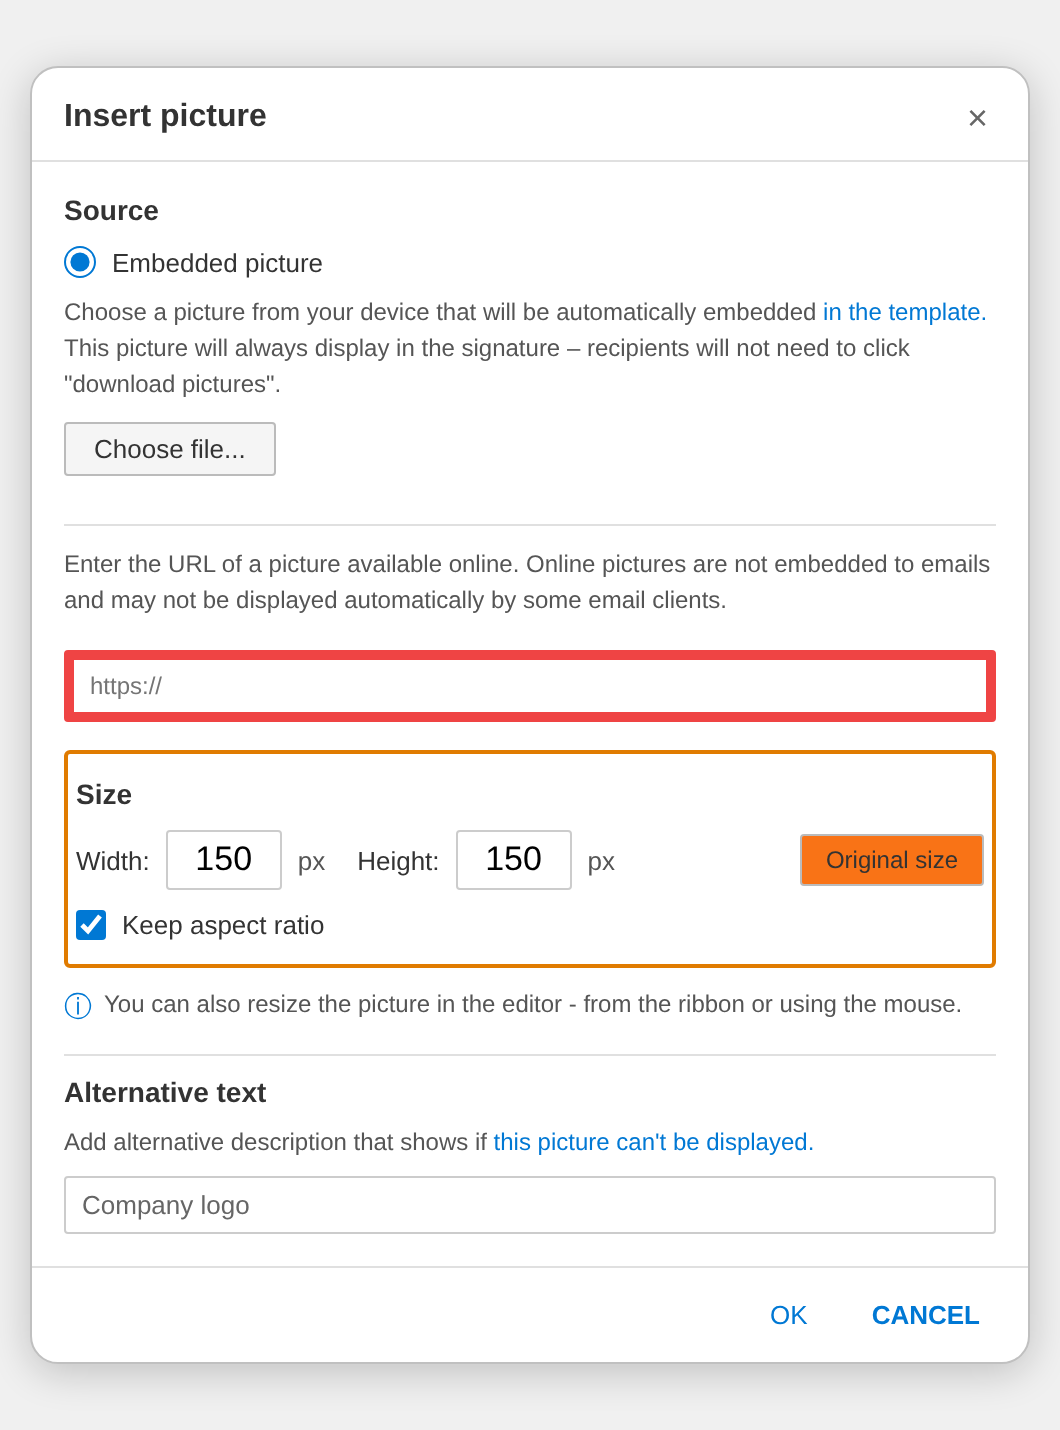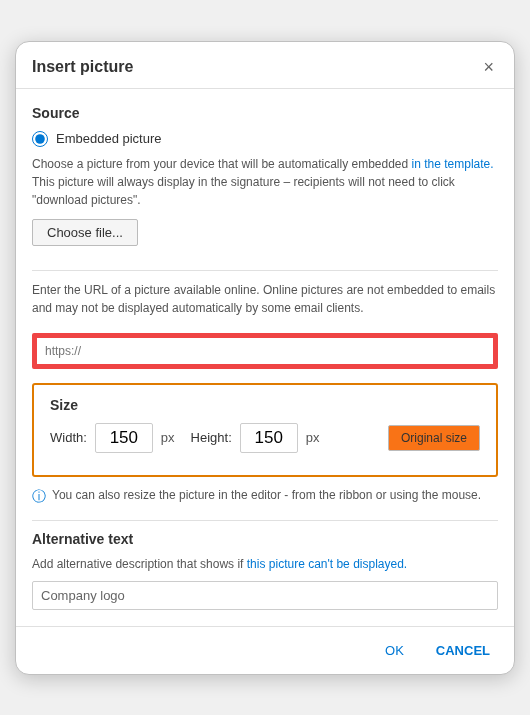--- a/index.html
+++ b/index.html
@@ -97,21 +97,21 @@
       padding: 6px 8px;
       font-size: 12px;
       color: #999;
       border-radius: 2px;
       margin-top: 6px;
       outline: none;
     }
     .size-section {
       border: 2px solid #e07b00;
       border-radius: 3px;
-      padding: 12px 16px;
+      padding: 12px 4px;
       margin-top: 14px;
       margin-bottom: 10px;
     }
     .size-row {
       display: flex;
       align-items: center;
       gap: 8px;
       margin-bottom: 10px;
     }
     .size-label {
@@ -269,20 +269,24 @@
       <div class="section-title">Size</div>
       <div class="size-row">
         <span class="size-label">Width:</span>
         <input type="text" class="size-input" value="150" style="">
         <span class="px-label">px</span>
         <span class="size-label" style="margin-left:8px;">Height:</span>
         <input type="text" class="size-input" value="150" style="">
         <span class="px-label">px</span>
         <button class="original-size-btn">Original size</button>
       </div>
+      <div class="checkbox-row">
+        <input type="checkbox" id="keepAspect" checked="" style="">
+        <label class="checkbox-label" for="keepAspect">Keep aspect ratio</label>
+      </div>
     </div>
 
     <div class="info-row">
       <span class="info-icon">ⓘ</span>
       <span class="info-text">You can also resize the picture in the editor - from the ribbon or using the mouse.</span>
     </div>
 
     <hr class="divider">
 
     

